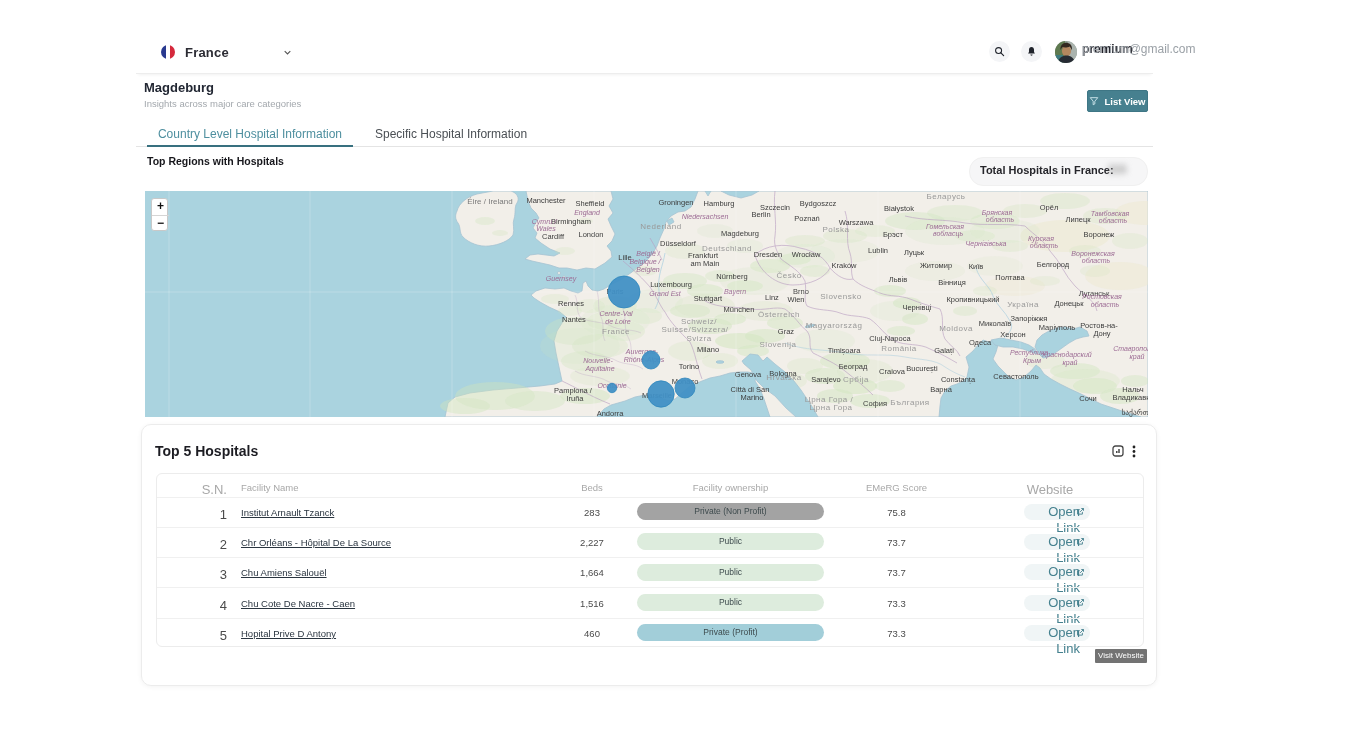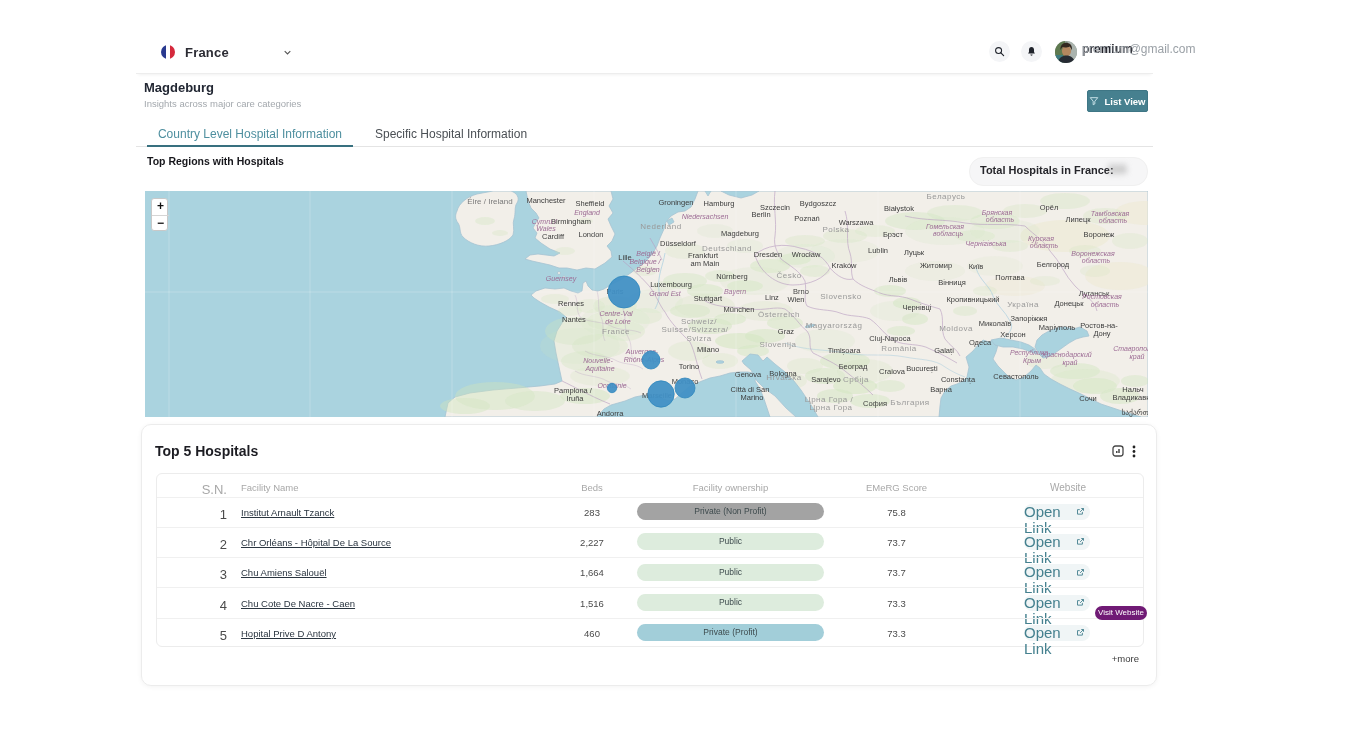--- a/index.html
+++ b/index.html
@@ -30,27 +30,27 @@
 .zbtn .sep{height:1px;width:17px;background:#d5d5d5;padding:0}
 .card{position:absolute;left:141px;top:424px;width:1016px;height:262px;background:#fff;border:1px solid #ececec;border-radius:10px;box-shadow:0 1px 5px rgba(0,0,0,.05)}
 .cardh{position:absolute;left:13px;top:18px;font-size:14px;font-weight:bold;color:#1c1c22}
 .tbl{position:absolute;left:14px;top:48px;width:988px;height:174px;border:1px solid #ececec;border-radius:6px}
 .trow{position:absolute;left:0;width:986px;border-top:1px solid #f0f0f0}
 .c-sn{position:absolute;left:0px;width:70px;text-align:right;font-size:13px}
 .c-name{position:absolute;left:84px;font-size:9.5px}
 .c-beds{position:absolute;left:395px;width:80px;text-align:center;font-size:9.5px}
 .c-own{position:absolute;left:480px;width:187px;text-align:center;font-size:9.5px}
 .c-scr{position:absolute;left:702px;width:75px;text-align:center;font-size:9.5px}
-.c-web{position:absolute;left:866px;width:90px;text-align:center;font-size:10px}
+.c-web{position:absolute;left:848px;width:90px;text-align:center;font-size:13px}
 .hcell{color:#a8a8a8}
 .pill{position:absolute;left:480px;width:187px;height:17px;border-radius:9px;text-align:center;font-size:8.5px;color:#3d4a4d;line-height:17px}
-.olink{position:absolute;left:867px;width:66px;height:16px;border-radius:8px;background:#f0f5f6;color:#45818f;font-size:15px;text-align:left;line-height:16px;padding-right:10px}
+.olink{position:absolute;left:867px;width:66px;height:16px;border-radius:8px;background:#f0f5f6;color:#45818f;font-size:13px;text-align:right;line-height:16px;padding-right:10px}
 .nlink{color:#2a3540;text-decoration:underline}
 .more{position:absolute;right:17px;top:228px;font-size:9.5px;color:#3a3a3a}
-.tip{position:absolute;left:1095px;top:606px;width:52px;height:14px;background:#701a75;border-radius:7px;color:#fff;font-size:8px;text-align:center;line-height:14px}
+.tip{position:absolute;left:1095px;top:649px;width:52px;height:14px;background:#737373;border-radius:1px;color:#fff;font-size:8px;text-align:center;line-height:14px}
 </style>
 </head>
 <body>
 
 <div class="hdr"></div>
 <div class="flag">
     <div style="left:0;background:#29398f"></div>
     <div style="left:5px;width:4px;background:#fff"></div>
     <div style="left:9px;background:#d5293c"></div>
   </div>

